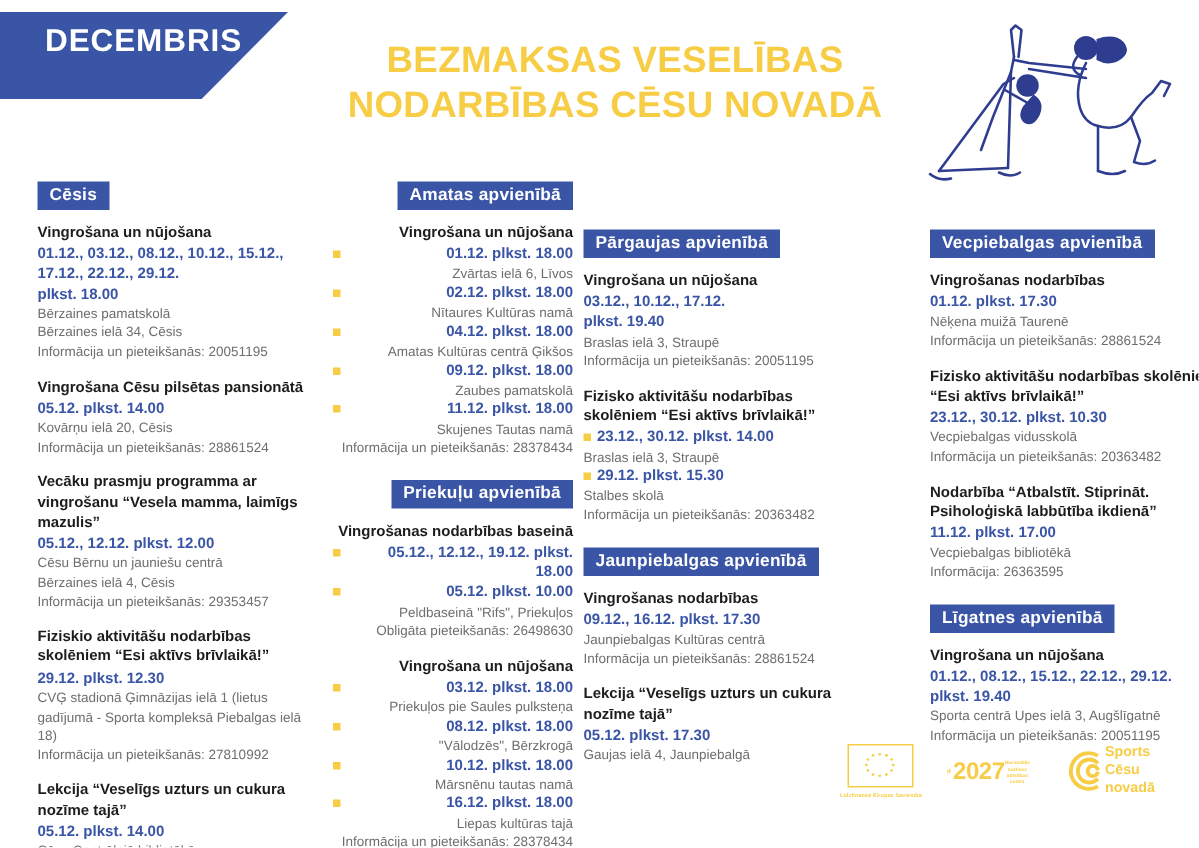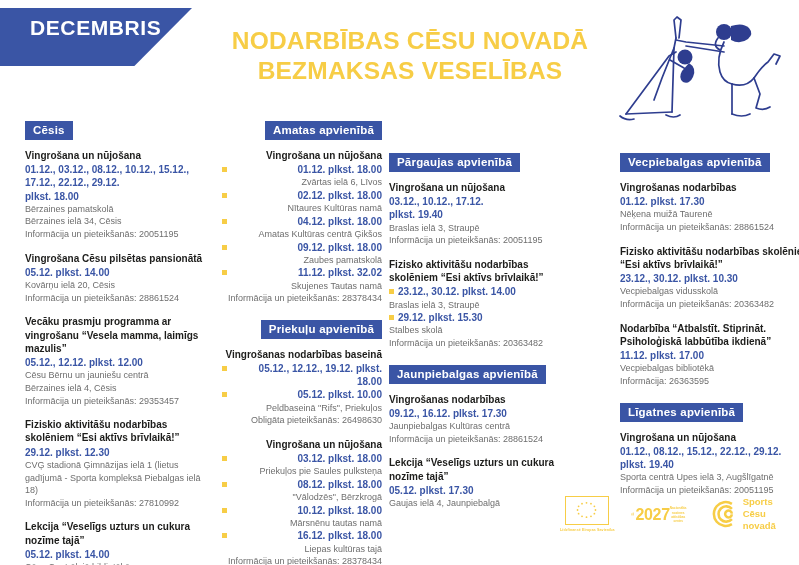--- a/index.html
+++ b/index.html
@@ -136,40 +136,40 @@
     margin-top: 1px;
   }
   .logo-2027-caption {
     color: #f7cd46;
     font-size: 3.2px;
     font-weight: bold;
     line-height: 1.4;
     text-align: center;
     margin-top: 2px;
   }
-  .logo-sports { display: flex; align-items: center; gap: 6px; }
+  .logo-sports { display: flex; align-items: center; }
   .logo-sports-text {
     color: #f7cd46;
     font-size: 9.5px;
     font-weight: bold;
     line-height: 1.25;
   }
 </style>
 </head>
 <body>
 
 <div class="poster">
 
   <div class="month-banner">
     <span class="month-banner-label">DECEMBRIS</span>
   </div>
 
   <div class="poster-title">
+    <div>BEZMAKSAS VESELĪBAS</div>
     <div>NODARBĪBAS CĒSU NOVADĀ</div>
-    <div>BEZMAKSAS VESELĪBAS</div>
   </div>
 
   <div class="hero-illustration">
     <svg viewBox="0 0 182 120" width="182" height="120" fill="none" stroke="#2e3d8f" stroke-width="1.7" stroke-linecap="round" stroke-linejoin="round">
 
       <path d="M12 106 L55 48 L62 44"></path>
       <path d="M12 106 L58 104"></path>
       <path d="M58 104 L60 40 L62 30"></path>
       <path d="M60 40 L48 70 L40 92"></path>
       <path d="M62 30 L60 12 L63 9 L67 12 L65 30"></path>
@@ -247,21 +247,21 @@
         <div class="event">
           <div class="event-title">Vingrošana un nūjošana</div>
           <div class="event-date bulleted">01.12. plkst. 18.00</div>
           <div class="event-place">Zvārtas ielā 6, Līvos</div>
           <div class="event-date bulleted">02.12. plkst. 18.00</div>
           <div class="event-place">Nītaures Kultūras namā</div>
           <div class="event-date bulleted">04.12. plkst. 18.00</div>
           <div class="event-place">Amatas Kultūras centrā Ģikšos</div>
           <div class="event-date bulleted">09.12. plkst. 18.00</div>
           <div class="event-place">Zaubes pamatskolā</div>
-          <div class="event-date bulleted">11.12. plkst. 32.02</div>
+          <div class="event-date bulleted">11.12. plkst. 18.00</div>
           <div class="event-place">Skujenes Tautas namā</div>
           <div class="event-info">Informācija un pieteikšanās: 28378434</div>
         </div>
       </div>
 
       <div class="region-block">
         <div class="region-badge">Priekuļu apvienībā</div>
 
         <div class="event">
           <div class="event-title">Vingrošanas nodarbības baseinā</div>

